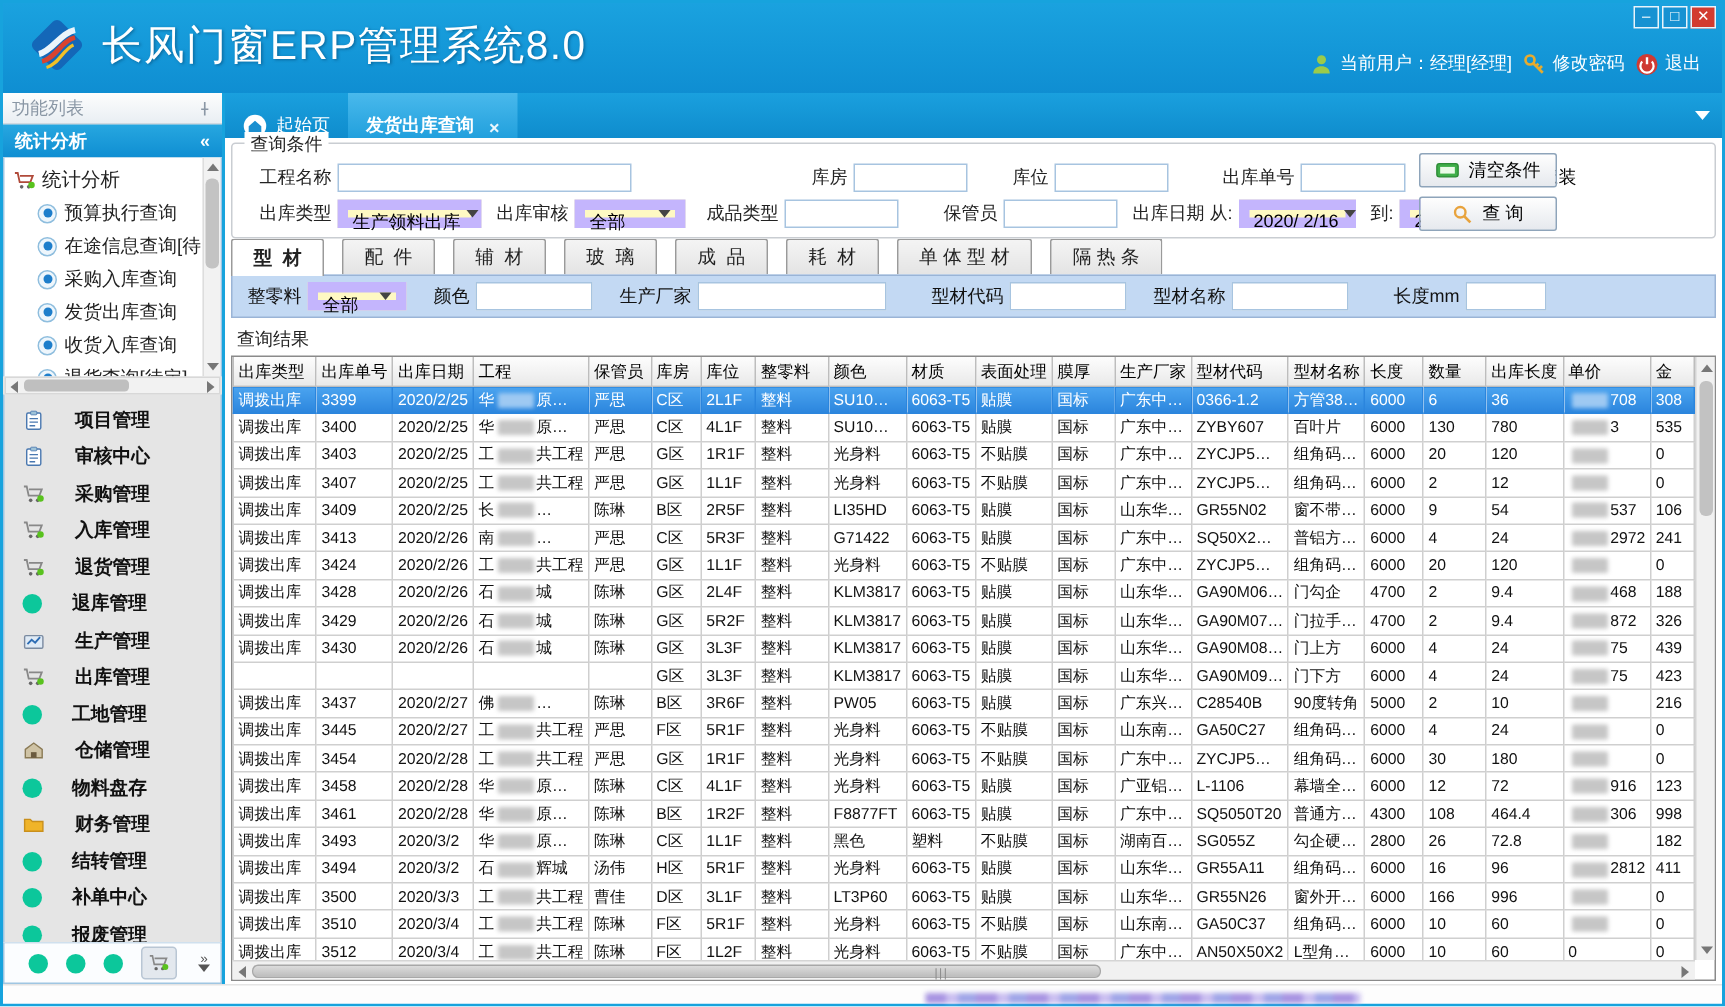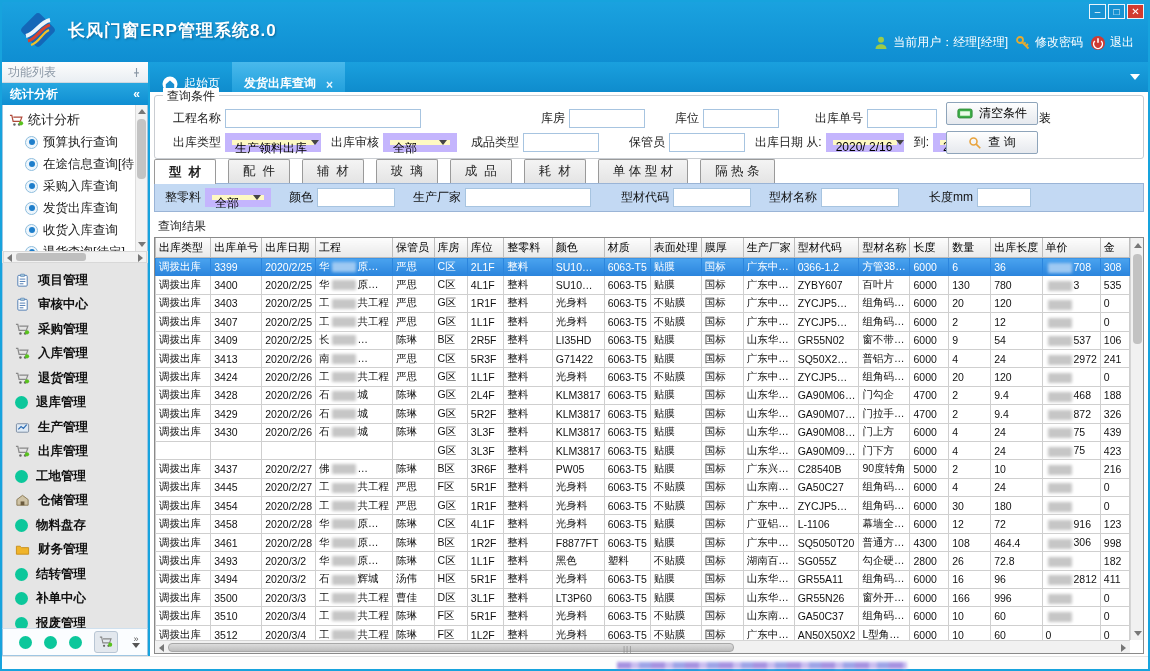--- a/index.html
+++ b/index.html
@@ -7,21 +7,21 @@
   body { font-family:"Liberation Sans","DejaVu Sans",sans-serif; font-size:12px; background:#fff; }
   .window { width:1150px; height:671px; border:2px solid #17a3dd; display:flex; flex-direction:column; background:#fff; }
 
   
   .titlebar { height:60px; background:linear-gradient(#1aa2df,#0f8ed2); position:relative; flex:0 0 auto; }
   .win-controls { position:absolute; top:2px; right:4px; display:flex; gap:2px; }
   .win-btn { width:17px; height:15px; border:1px solid #e8f4fb; background:#1792d2; color:#fff; font-size:10px; line-height:13px; text-align:center; cursor:pointer; }
   .win-btn.close { background:#d23b2f; font-weight:bold; }
   .brand { position:absolute; left:14px; top:6px; display:flex; align-items:center; gap:8px; }
   .logo { width:44px; height:44px; }
-  .app-title { color:#fff; font-size:17px; font-weight:bold; letter-spacing:1px; text-shadow:1px 1px 2px rgba(0,60,100,.5); }
+  .app-title { color:#fff; font-size:27px; font-weight:normal; letter-spacing:1px; text-shadow:1px 1px 2px rgba(0,60,100,.5); }
   .user-area { position:absolute; right:14px; top:32px; display:flex; align-items:center; gap:7px; color:#fff; font-size:12px; }
   .user-area .seg { display:flex; align-items:center; gap:4px; cursor:pointer; }
   .mini-icon { width:16px; height:16px; display:inline-block; }
 
   
   .body-row { flex:1; display:flex; min-height:0; }
 
   
   .sidebar { width:148px; flex:0 0 auto; border-right:2px solid #17a3dd; display:flex; flex-direction:column; background:#e5e5e5; }
   .sidebar-header { height:21px; background:linear-gradient(#fdfdfd,#e9eef3); border-bottom:1px solid #cfd8e0; color:#8a97a5; padding:3px 6px; display:flex; justify-content:space-between; align-items:center; }
@@ -39,21 +39,21 @@
   .tri-down { border-left:4px solid transparent; border-right:4px solid transparent; border-top:5px solid #777; }
   .tri-left { border-top:4px solid transparent; border-bottom:4px solid transparent; border-right:5px solid #777; }
   .tri-right { border-top:4px solid transparent; border-bottom:4px solid transparent; border-left:5px solid #777; }
   .tree-vscroll .tri-up { position:absolute; top:4px; left:2px; }
   .tree-vscroll .tri-down { position:absolute; bottom:4px; left:2px; }
   .tree-hscroll { height:12px; background:#f2f2f2; border:1px solid #d8d8d8; margin:0 1px; position:relative; }
   .tree-hscroll .thumb { position:absolute; left:12px; top:1px; height:8px; width:70px; background:#bfbfbf; border-radius:3px; }
   .tree-hscroll .tri-left { position:absolute; left:3px; top:2px; }
   .tree-hscroll .tri-right { position:absolute; right:3px; top:2px; }
   .menu-list { flex:1; border-left:1px solid #9fc6e2; border-right:1px solid #9fc6e2; padding:5px 0 0 0; overflow:hidden; }
-  .menu-item { display:flex; align-items:center; gap:8px; height:24.5px; padding-left:12px; font-size:12.5px; font-weight:bold; color:#111; cursor:pointer; }
+  .menu-item { display:flex; align-items:center; gap:20px; height:24.5px; padding-left:12px; font-size:12.5px; font-weight:bold; color:#111; cursor:pointer; }
   .menu-item svg, .menu-item .dot { flex:0 0 auto; }
   .dot-teal { width:13px; height:13px; border-radius:50%; background:#0cc79b; display:inline-block; }
   .sidebar-footer { height:28px; border:1px solid #9fc6e2; border-top:1px solid #cfe0ee; display:flex; align-items:center; gap:12px; padding-left:16px; background:#fbfdff; }
   .footer-btn { width:24px; height:22px; background:#e3e8ee; border:1px solid #b9c6d4; border-radius:3px; display:flex; align-items:center; justify-content:center; cursor:pointer; }
   .footer-chevrons { display:flex; flex-direction:column; align-items:center; margin-left:2px; color:#555; font-size:9px; line-height:7px; cursor:pointer; }
 
   
   .main { flex:1; display:flex; flex-direction:column; min-width:0; background:#fff; }
   .tabbar { height:30px; background:linear-gradient(#1aa0de,#0f8ccd); display:flex; align-items:flex-end; position:relative; flex:0 0 auto; }
   .tab { display:flex; align-items:flex-end; gap:6px; color:#fff; padding:0 12px; height:30px; cursor:pointer; }

